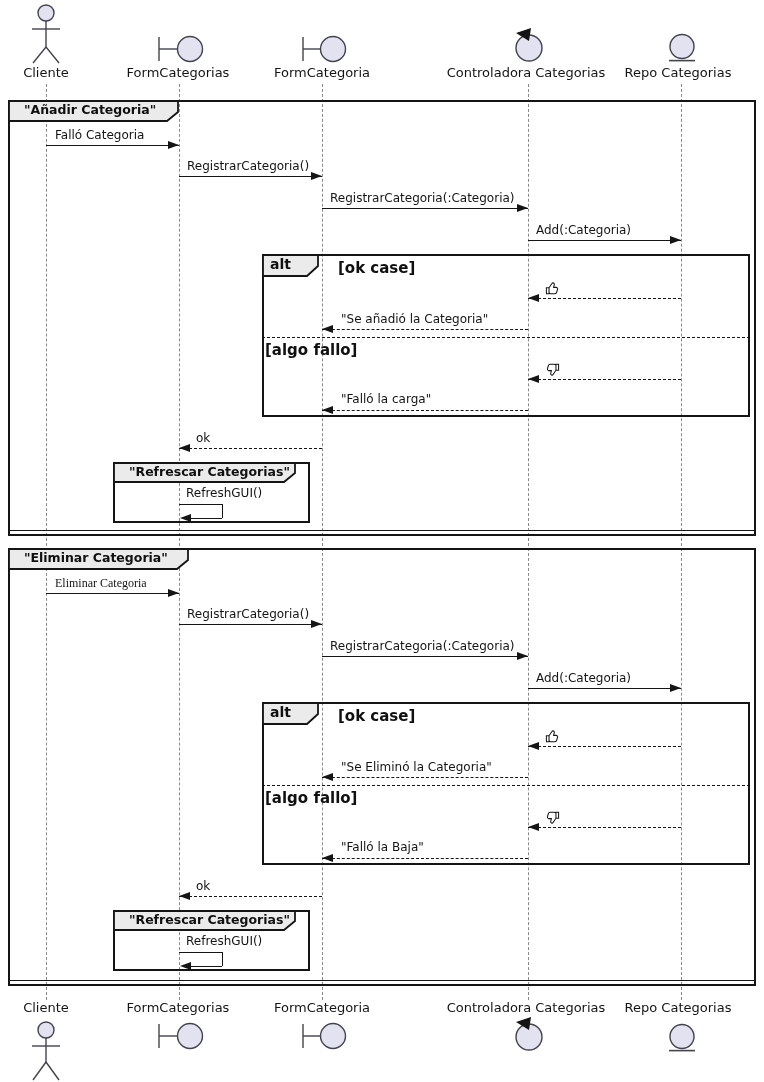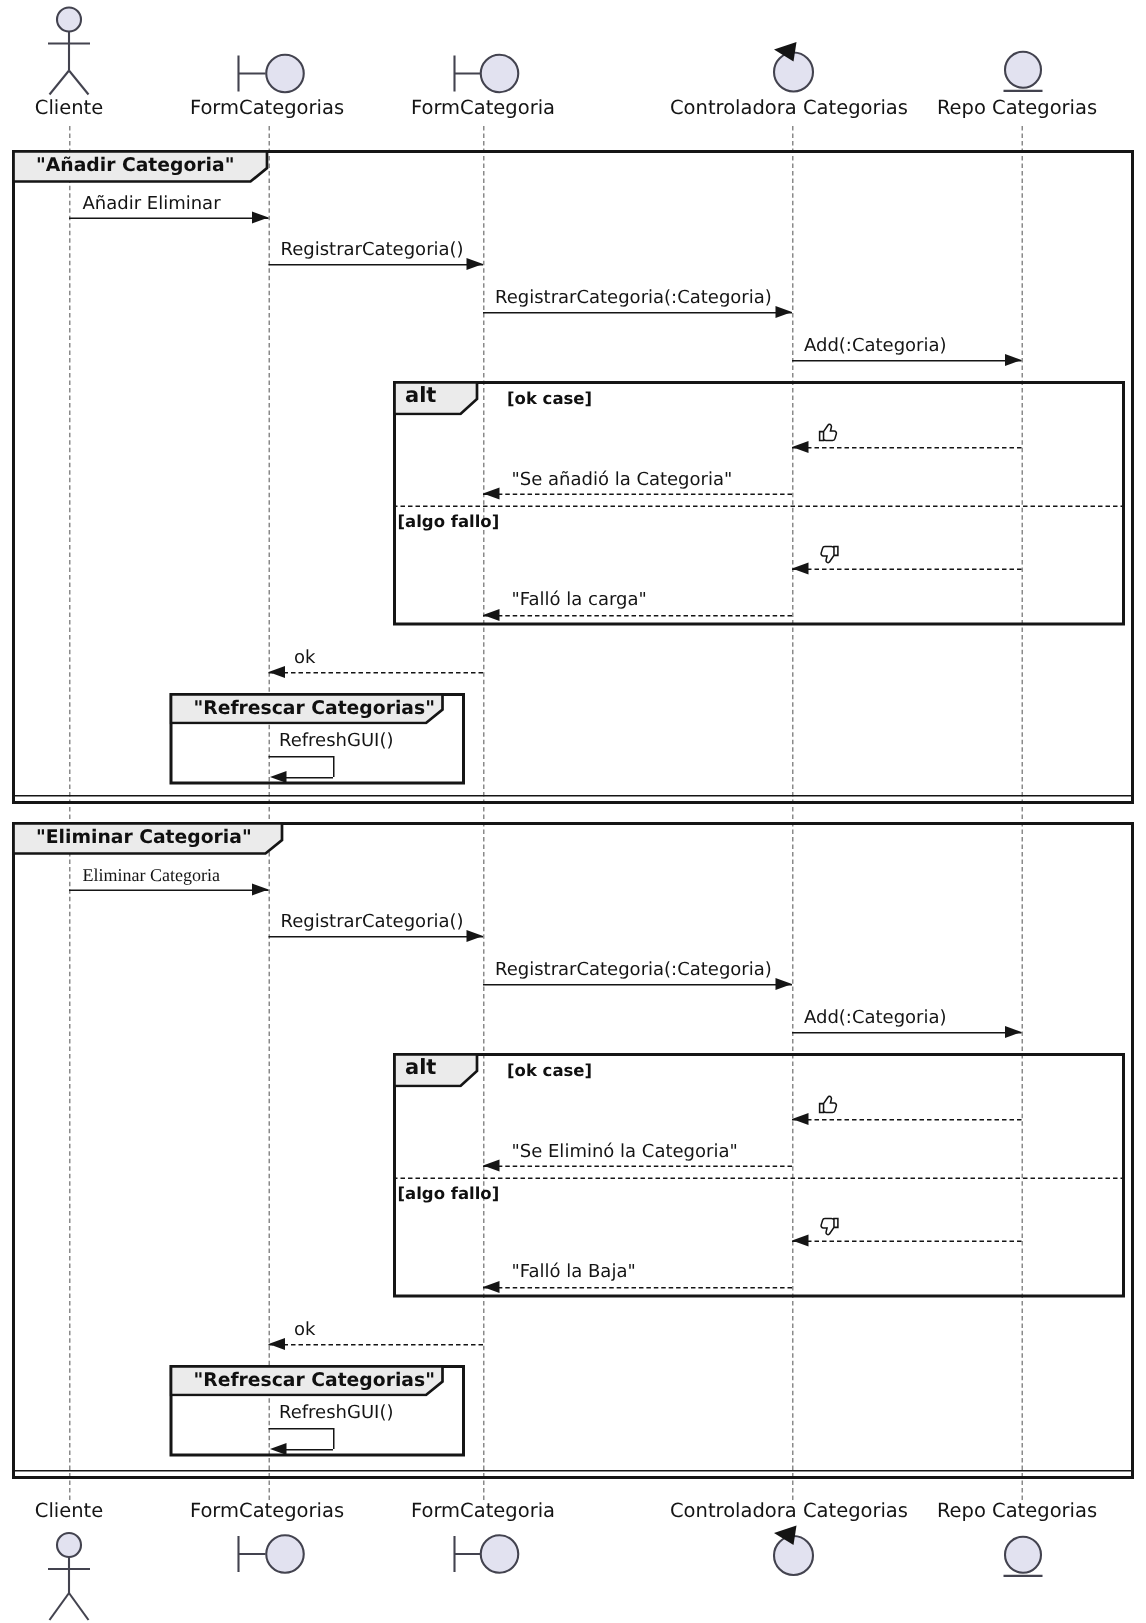--- a/index.html
+++ b/index.html
@@ -13,21 +13,21 @@
   .vline{position:absolute;width:0;border-left:1.5px solid #151515;}
   .headR{position:absolute;width:0;height:0;border-left:11px solid #151515;
          border-top:4.5px solid transparent;border-bottom:4.5px solid transparent;}
   .headL{position:absolute;width:0;height:0;border-right:11px solid #151515;
          border-top:4.5px solid transparent;border-bottom:4.5px solid transparent;}
   .frame{position:absolute;border:2px solid #151515;box-sizing:border-box;background:transparent;}
   .dbl{position:absolute;left:0;right:0;bottom:3px;border-top:1.5px solid #151515;}
   .tab{position:absolute;}
   .tabtext{position:absolute;font-weight:bold;font-size:12.5px;white-space:nowrap;color:#101010;}
   .opname{position:absolute;font-weight:bold;font-size:14px;white-space:nowrap;color:#101010;}
-  .guard{position:absolute;font-weight:bold;font-size:11px;white-space:nowrap;color:#101010;}
+  .guard{position:absolute;font-weight:bold;font-size:15px;white-space:nowrap;color:#101010;}
   .divider{position:absolute;height:0;border-top:1.3px dashed #151515;}
   .icon{position:absolute;}
   svg{display:block;}
 </style>
 </head>
 <body>
 
 <div id="canvas">
 
   <div class="ll" style="left:45.5px;top:84px;height:916px;"></div>
@@ -69,21 +69,21 @@
   <span class="pl" style="left:678px;top:65px;">Repo Categorias</span>
 
   <div class="frame" style="left:8px;top:100px;width:748px;height:436px;">
     <div class="dbl"></div>
   </div>
   <svg class="tab" style="left:8px;top:100px;" width="172" height="22">
     <polygon points="1,1 170,1 170,12 159,21 1,21" fill="#EBEBEB" stroke="#151515" stroke-width="1.8"></polygon>
   </svg>
   <span class="tabtext" style="left:24px;top:102px;">"Añadir Categoria"</span>
 
-  <span class="ml" style="left:55px;top:128px;">Añadir Eliminar</span>
+  <span class="ml" style="left:55px;top:128px;">Falló Categoria</span>
   <div class="line" style="left:46px;top:145px;width:133px;"></div>
   <div class="headR" style="left:168px;top:140.5px;"></div>
 
   <span class="ml" style="left:187px;top:159px;">RegistrarCategoria()</span>
   <div class="line" style="left:179px;top:176px;width:143px;"></div>
   <div class="headR" style="left:311px;top:171.5px;"></div>
 
   <span class="ml" style="left:330px;top:191px;">RegistrarCategoria(:Categoria)</span>
   <div class="line" style="left:322px;top:208px;width:206px;"></div>
   <div class="headR" style="left:517px;top:203.5px;"></div>

